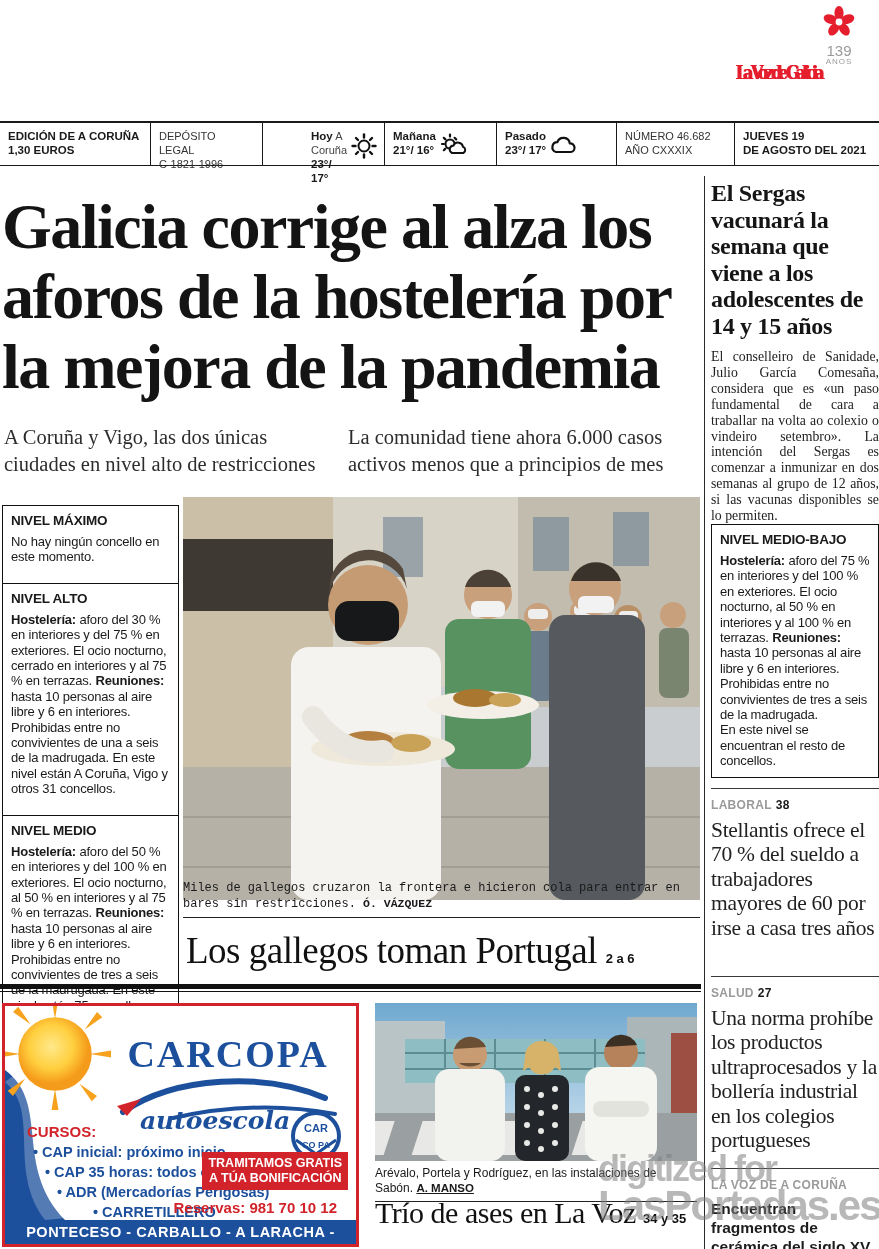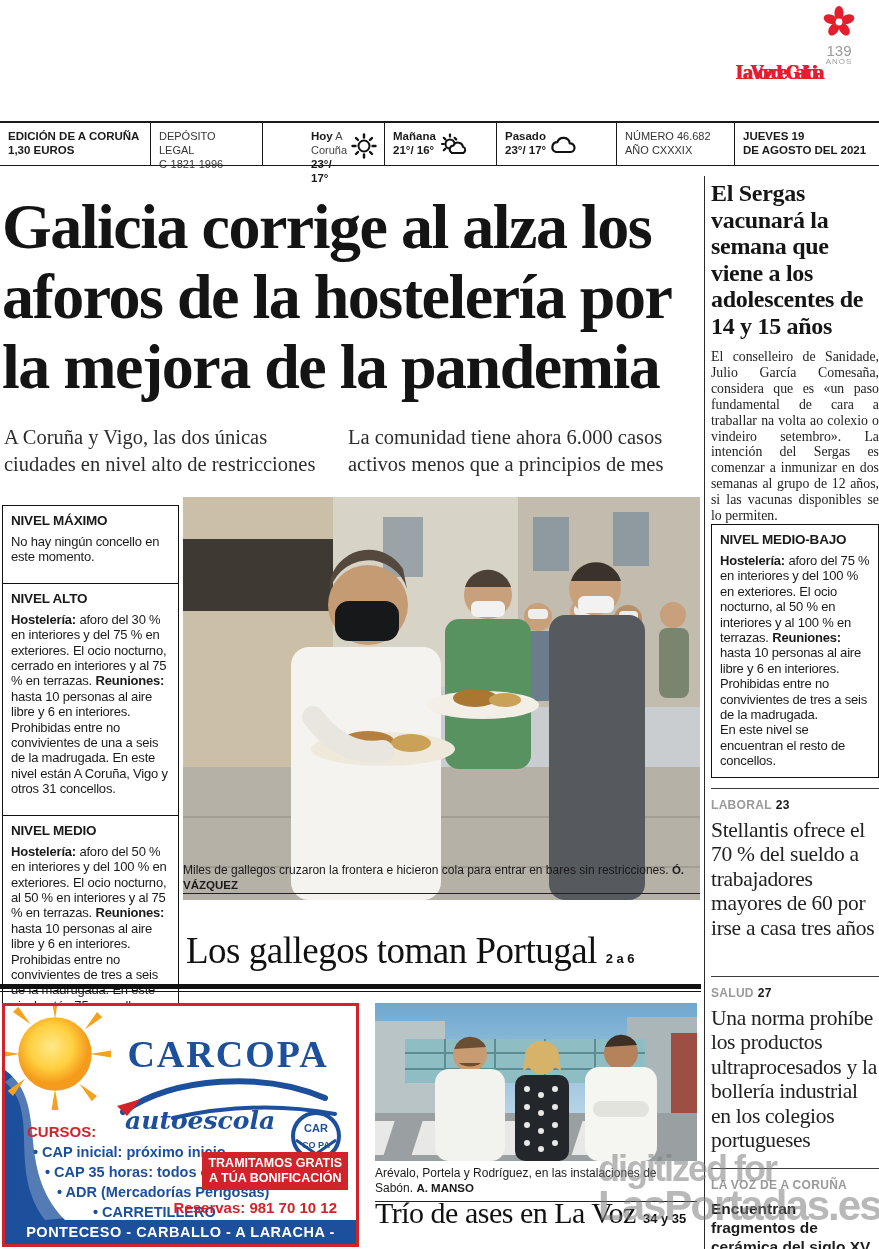--- a/index.html
+++ b/index.html
@@ -44,22 +44,22 @@
   .rail-sec{padding:7px 8px 8px 8px;}
   .rail-sec + .rail-sec{border-top:1.5px solid #111;margin-top:10px;}
   .rail-title{font-weight:bold;font-size:13.5px;margin:0 0 6px 0;letter-spacing:-.2px;}
   .rail-text{font-size:13px;line-height:15.4px;letter-spacing:-.2px;margin:0;}
   .rail-text b{letter-spacing:-.2px;}
   .map-note{font-weight:bold;font-size:13px;padding:5px 8px;}
 
   
   .photo-main{position:absolute;left:183px;top:497px;width:517px;height:403px;overflow:hidden;}
   .photo-main svg{display:block;width:100%;height:100%;}
-  .caption{position:absolute;left:183px;top:863px;width:517px;font-size:12px;line-height:15px;
-    border-bottom:1.5px solid #222;}
+  .caption{position:absolute;left:183px;top:881px;width:517px;font-size:12px;line-height:15px;
+    border-bottom:1.5px solid #222;padding-bottom:5px;font-family:Liberation Mono, monospace;}
   .caption b{font-size:11.5px;}
   .portugal-headline{position:absolute;left:186px;top:929px;width:514px;
     font-family:"Liberation Serif",serif;font-size:37px;letter-spacing:-.5px;color:#111;}
   .pages-small{font-family:"Liberation Sans",sans-serif;font-size:13px;font-weight:bold;letter-spacing:0;}
 
   .heavy-rule{position:absolute;left:0;top:984px;width:701px;}
   .heavy-rule .thick{height:5px;background:#111;}
   .heavy-rule .thin{height:1px;background:#111;margin-top:2px;}
 
   
@@ -82,21 +82,21 @@
   
   .ad{position:absolute;left:2px;top:1003px;width:357px;height:244px;border:3px solid #d2232a;
     box-sizing:border-box;background:#fff;overflow:hidden;}
   .ad-wedge{position:absolute;left:0;bottom:24px;width:78px;height:150px;}
   .ad-sun{position:absolute;left:-6px;top:-8px;width:112px;height:112px;}
   .ad-tagline{position:absolute;left:70px;top:7px;width:280px;text-align:center;
     font-family:"DejaVu Serif",serif;font-style:italic;font-weight:bold;font-size:16px;color:#d2232a;}
   .ad-brand{position:absolute;left:98px;top:26px;width:250px;text-align:center;
     font-family:"Liberation Serif",serif;font-weight:bold;font-size:38px;letter-spacing:2px;color:#1c4f9c;}
   .ad-swoosh{position:absolute;left:110px;top:66px;width:235px;height:52px;}
-  .ad-subbrand{position:absolute;left:120px;top:100px;width:180px;text-align:left;
+  .ad-subbrand{position:absolute;left:120px;top:100px;width:180px;text-align:center;
     font-family:"DejaVu Serif",serif;font-style:italic;font-weight:bold;font-size:25px;color:#1c4f9c;}
   .ad-badge{position:absolute;right:14px;top:104px;width:52px;height:52px;}
   .ad-cursos{position:absolute;left:22px;top:117px;color:#d2232a;font-weight:bold;font-size:15px;}
   .ad-list{position:absolute;left:22px;top:136px;width:260px;font-weight:bold;font-size:14.5px;
     color:#1c4f9c;line-height:20px;white-space:nowrap;}
   .ad-list .it::before{content:"• ";}
   .ad-list .i1{margin-left:6px;}.ad-list .i2{margin-left:18px;}.ad-list .i3{margin-left:30px;}
   .ad-list .i4{margin-left:66px;}.ad-list .i5{margin-left:66px;}
   .ad-promo{position:absolute;right:8px;top:146px;background:#d2232a;color:#fff;font-weight:bold;
     font-size:12.5px;line-height:15px;text-align:center;padding:4px 6px;}
@@ -104,21 +104,21 @@
   .ad-towns{position:absolute;left:0;right:0;bottom:0;height:24px;background:#1c4f9c;color:#fff;
     font-weight:bold;font-size:14.5px;text-align:center;line-height:24px;letter-spacing:.5px;}
   .ad-vertical{position:absolute;left:1px;top:128px;writing-mode:vertical-rl;transform:rotate(180deg);
     color:#1c4f9c;font-weight:bold;font-size:10px;letter-spacing:2px;}
 
   
   .photo-trio{position:absolute;left:375px;top:1003px;width:322px;height:158px;overflow:hidden;}
   .photo-trio svg{display:block;width:100%;height:100%;}
   .trio-caption{position:absolute;left:375px;top:1166px;width:322px;font-size:12px;line-height:15px;
     border-bottom:1.5px solid #222;padding-bottom:5px;}
-  .trio-caption b{font-size:11.5px;}
+  .trio-caption b{font-size:11.5px;text-decoration:underline;}
   .trio-headline{position:absolute;left:375px;top:1196px;width:322px;
     font-family:"Liberation Serif",serif;font-size:30px;letter-spacing:-.5px;color:#111;}
 
   
   .watermark{position:absolute;left:598px;top:1152px;z-index:30;pointer-events:none;
     font-weight:bold;color:rgba(125,125,125,.55);line-height:.95;letter-spacing:-2px;}
   .watermark .w1{font-size:36px;}
   .watermark .w2{font-size:42px;}
 </style>
 </head>
@@ -312,21 +312,21 @@
       <p class="rail-title">NIVEL MEDIO-BAJO</p>
       <p class="rail-text"><b>Hostelería:</b><span> aforo del 75 % en interiores y del 100 % en exteriores. El ocio nocturno, al 50 % en interiores y al 100 % en terrazas.</span>
         <b>Reuniones:</b><span> hasta 10 personas al aire libre y 6 en interiores. Prohibidas entre no convivientes de tres a seis de la madrugada.</span><br>
         <span>En este nivel se encuentran el resto de concellos.</span></p>
     </div>
 
     <div class="rdivider"></div>
 
     <div class="laboral">
       <div class="rail-label">
-        <span>LABORAL</span><span class="pg">23</span>
+        <span>LABORAL</span><span class="pg">38</span>
       </div>
       <p class="rstory-headline">Stellantis ofrece el 70 % del sueldo a trabajadores mayores de 60 por irse a casa tres años</p>
     </div>
 
     <div class="rdivider"></div>
 
     <div class="salud">
       <div class="rail-label">
         <span>SALUD</span><span class="pg">27</span>
       </div>

